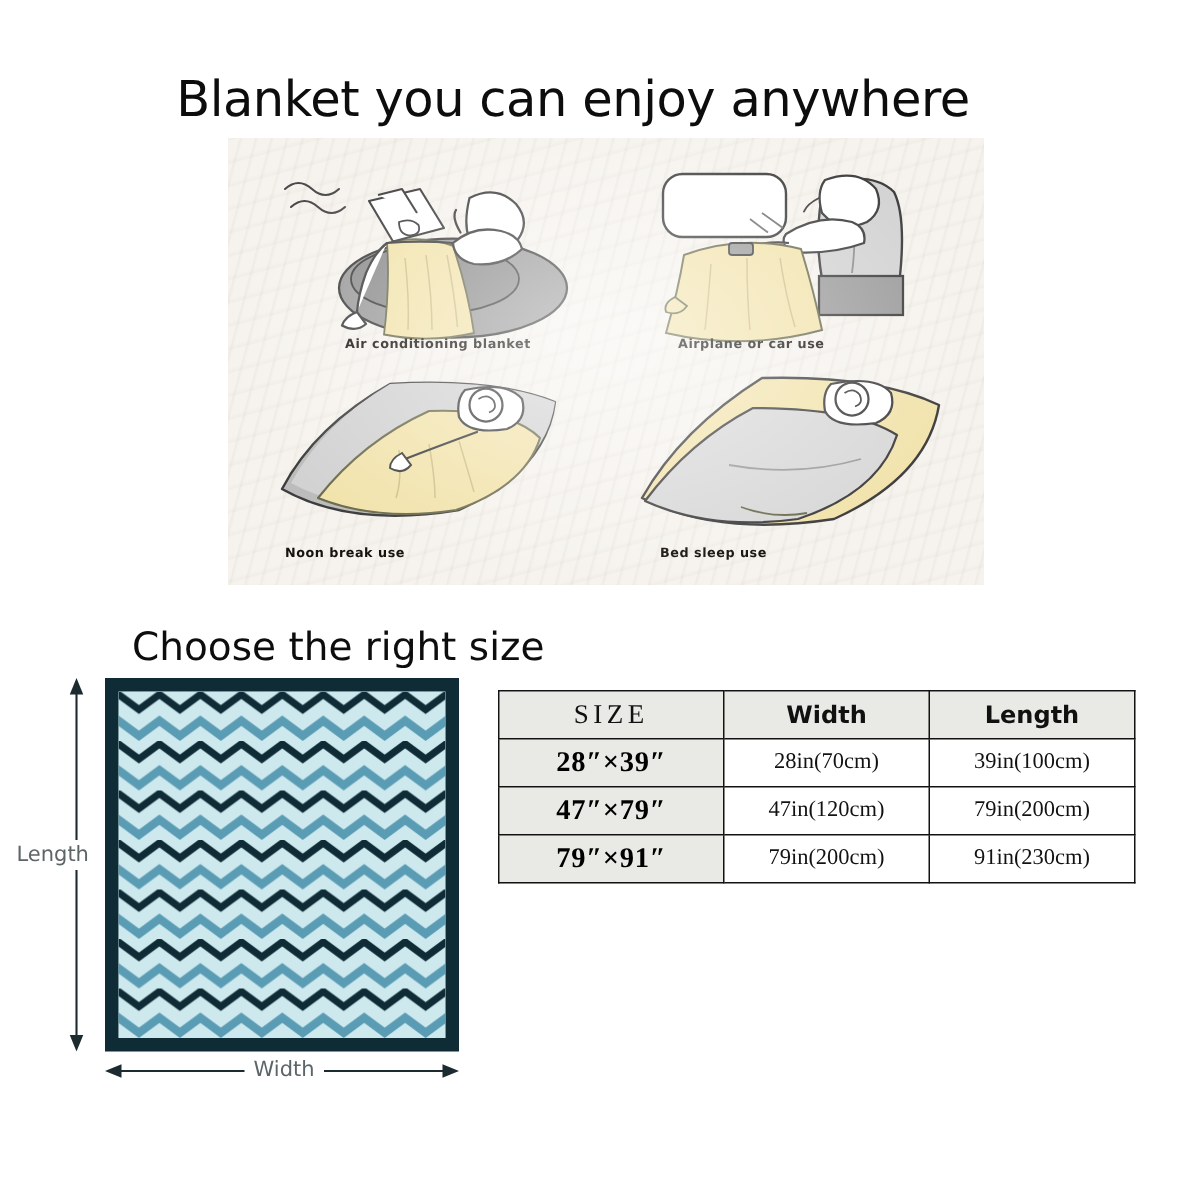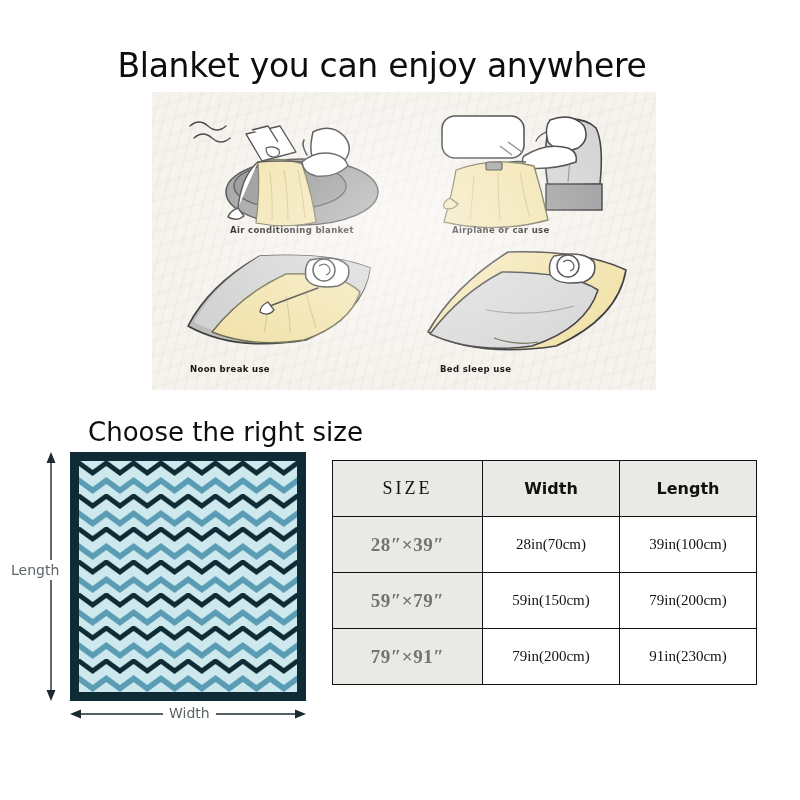--- a/index.html
+++ b/index.html
@@ -159,21 +159,21 @@
     left: 332px;
     top: 460px;
     width: 424px;
     border-collapse: collapse;
     table-layout: fixed;
     background: #ffffff;
   }
   .size-table td, .size-table th {
     border: 1.5px solid #121212;
     height: 31px;
-    padding: 12px;
+    padding: 0;
     text-align: center;
     vertical-align: middle;
   }
   .size-table col.c-size   { width: 150px; }
   .size-table col.c-width  { width: 137px; }
   .size-table col.c-length { width: 137px; }
 
   .th-size {
     background: #e9e9e6;
     font-family: "Liberation Serif", serif;
@@ -188,21 +188,21 @@
     font-size: 16px;
     font-weight: 700;
     color: #111111;
   }
   .td-size {
     background: #e9e9e6;
     font-family: "Liberation Serif", serif;
     font-size: 19px;
     font-weight: 700;
     letter-spacing: 0.5px;
-    color: #737373;
+    color: #000000;
     white-space: nowrap;
   }
   .td-val {
     background: #ffffff;
     font-family: "Liberation Serif", serif;
     font-size: 15px;
     font-weight: 400;
     color: #121212;
     white-space: nowrap;
     margin-left: 16px;
@@ -377,22 +377,22 @@
       <th class="th-plain">Length</th>
     </tr>
   </thead>
   <tbody>
     <tr>
       <td class="td-size">28″×39″</td>
       <td class="td-val">28in(70cm)</td>
       <td class="td-val">39in(100cm)</td>
     </tr>
     <tr>
-      <td class="td-size">59″×79″</td>
-      <td class="td-val">59in(150cm)</td>
+      <td class="td-size">47″×79″</td>
+      <td class="td-val">47in(120cm)</td>
       <td class="td-val">79in(200cm)</td>
     </tr>
     <tr>
       <td class="td-size">79″×91″</td>
       <td class="td-val">79in(200cm)</td>
       <td class="td-val">91in(230cm)</td>
     </tr>
   </tbody>
 </table>
 

